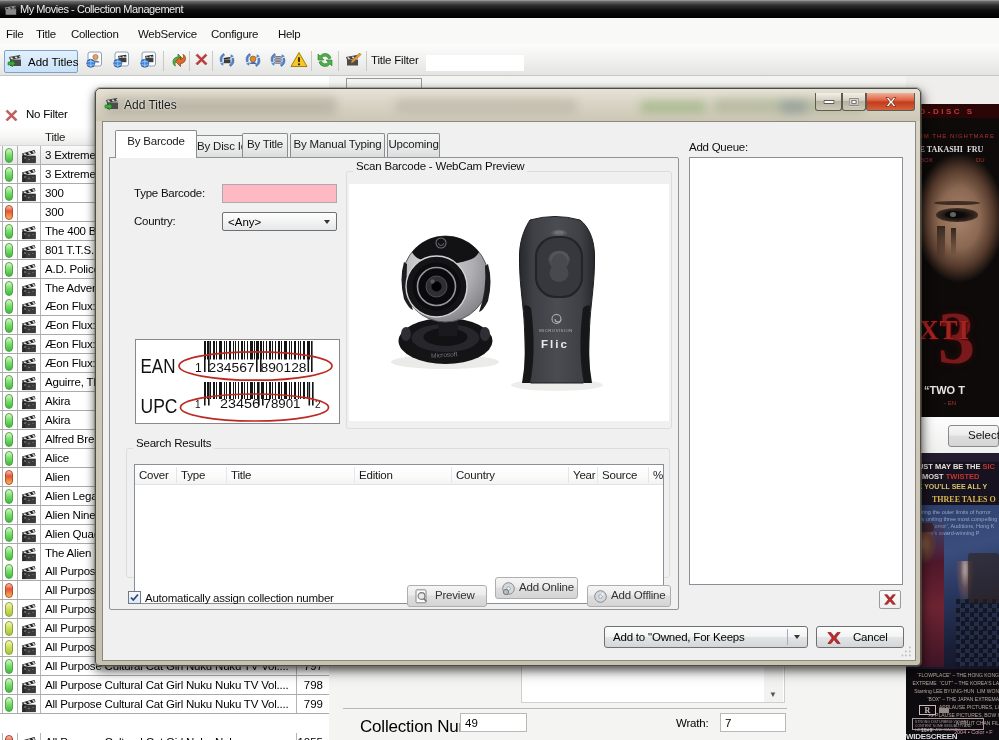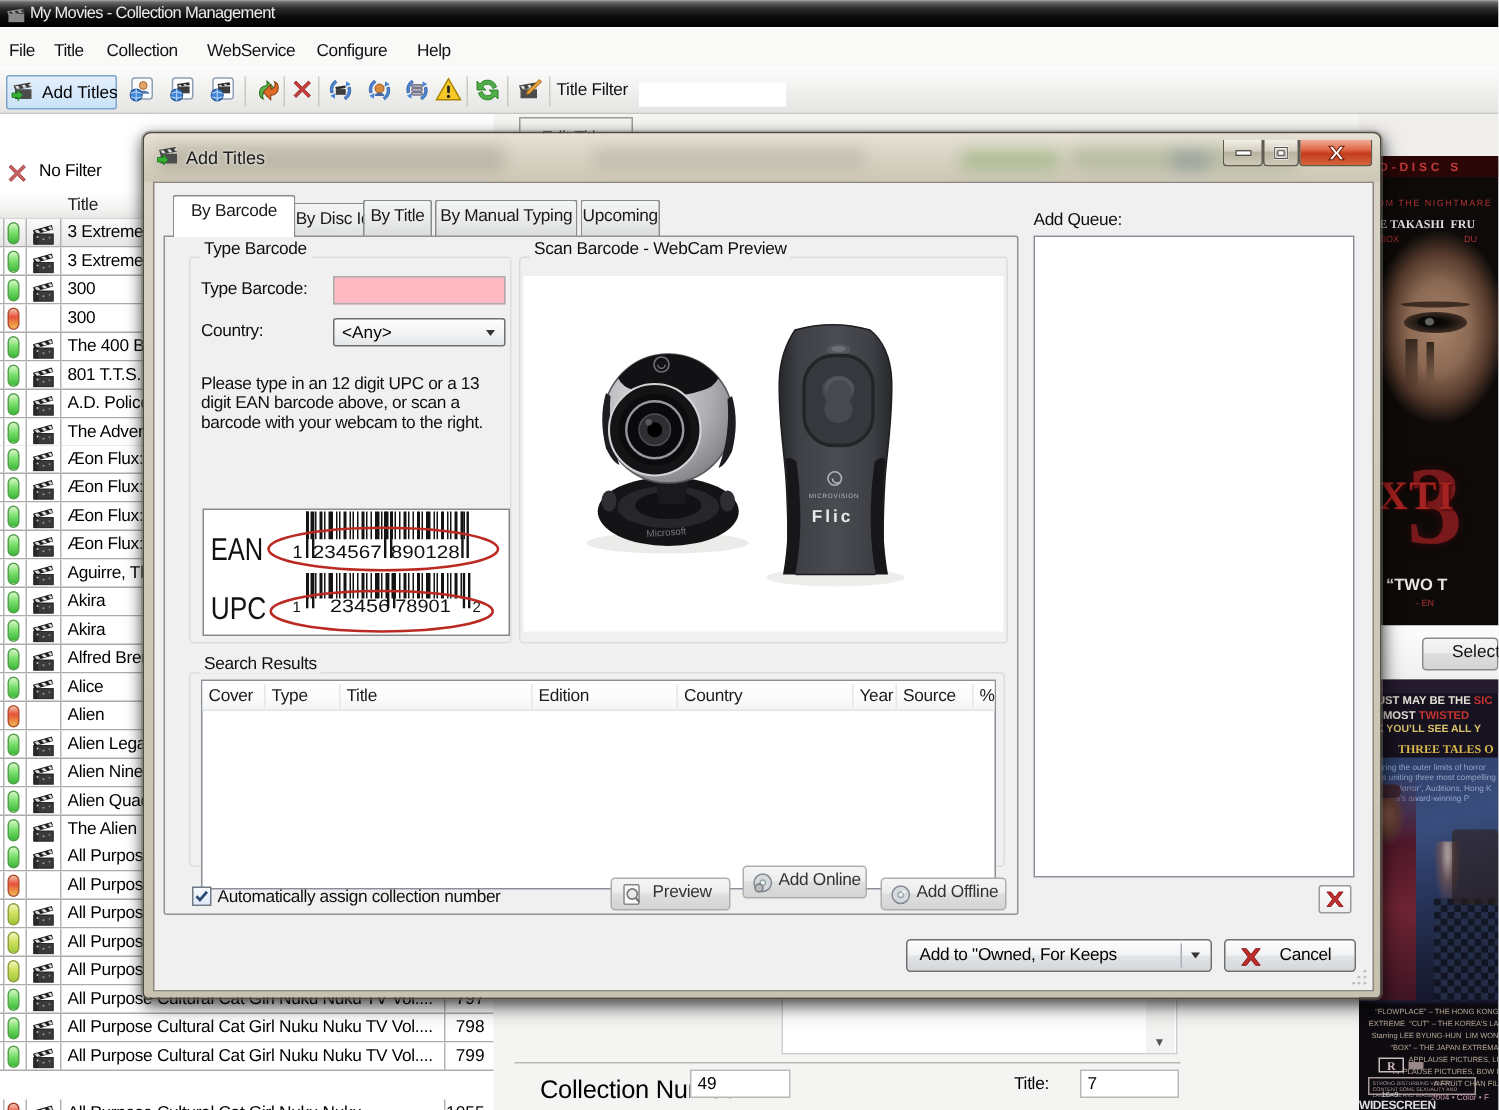--- a/index.html
+++ b/index.html
@@ -746,21 +746,21 @@
   <div id="plotbox" class="abs">
       <div id="plotsb">
         <span style="position:absolute;left:5px;bottom:3px;font-size:8px;color:#555;">▼</span>
       </div>
     </div>
   <div id="sepline" class="abs"></div>
   <div id="colnum-l" class="abs">Collection Number:</div>
   <div id="colnum-b" class="abs">
       <span>49</span>
     </div>
-  <div id="rating-l" class="abs">Title:</div>
+  <div id="rating-l" class="abs">Wrath:</div>
   <div id="rating-b" class="abs">
       <span>7</span>
     </div>
 </div>
 <div id="rightpanel" class="abs">
   <div class="abs" style="left:0;top:0;width:93px;height:34px;background:#efeeec"></div>
 
   <div class="abs" style="left:0;top:28px;width:93px;height:313px;background:#0d0a09;overflow:hidden">
     <div class="abs" style="left:0;top:0;width:93px;height:14px;background:#2a0607"></div>
     <div class="abs" style="left:3px;top:3px;font-size:8px;color:#c5393b;letter-spacing:2.5px;font-weight:bold">WO-DISC S</div>
@@ -858,31 +858,27 @@
         <span>By Title</span>
       </div>
     <div class="tab" style="left:187px;top:11px;width:95px;height:25px">
         <span>By Manual Typing</span>
       </div>
     <div class="tab" style="left:284px;top:11px;width:53px;height:25px">
         <span>Upcoming</span>
       </div>
     <div id="tabpage">
 
-      <div class="grp" style="left:16px;top:13px;width:215px;height:258px">
-          <span class="glabel">Type Barcode</span>
-        </div>
       <div class="lbl" style="left:24px;top:29px">Type Barcode:</div>
       <div id="pinkbox" style="left:112px;top:26px;width:115px;height:19px"></div>
       <div class="lbl" style="left:24px;top:57px">Country:</div>
       <div id="combo" style="left:112px;top:54px;width:115px;height:19px">
           <span style="position:absolute;left:5px;top:3px;font-size:11.5px">&lt;Any&gt;</span>
           <span class="arr"></span>
         </div>
-      <div class="lbl" style="left:24px;top:92px;line-height:13px">Please type in an 12 digit UPC or a 13<br>digit EAN barcode above, or scan a<br>barcode with your webcam to the right.</div>
       <div style="position:absolute;left:25px;top:181px;width:205px;height:85px;background:#fff;border:1px solid #888;"><svg width="203" height="83" viewBox="0 0 203 83" id="bcsvg">
             <rect x="68" y="1" width="2" height="18.5" fill="#141414"></rect>
             <rect x="71" y="1" width="1" height="18.5" fill="#141414"></rect>
             <rect x="74" y="1" width="1" height="18.5" fill="#141414"></rect>
             <rect x="77" y="1" width="2" height="18.5" fill="#141414"></rect>
             <rect x="80" y="1" width="1" height="18.5" fill="#141414"></rect>
             <rect x="83" y="1" width="3" height="18.5" fill="#141414"></rect>
             <rect x="88" y="1" width="1" height="18.5" fill="#141414"></rect>
             <rect x="90" y="1" width="1" height="18.5" fill="#141414"></rect>
             <rect x="93" y="1" width="2" height="18.5" fill="#141414"></rect>
@@ -1024,21 +1020,21 @@
             <path d="M241.2 122 Q239 150 240 170 Q240.5 185 243 199 L235 199 Q232 185 231.5 168 Q231 145 234 124 Q238 120 241.2 122 Z" fill="#17171a"></path>
             <path d="M203 135 a4.5 4.5 0 0 1 9 0 a4.5 4.5 0 0 1 -9 0 M206 135 a3 3 0 0 0 6 0" fill="none" stroke="#aeb2b8" stroke-width="1.1"></path>
             <text x="207" y="148" font-size="4.2" fill="#b2b6bc" text-anchor="middle" font-family="Liberation Sans" letter-spacing="0.5">MICROVISION</text>
             <text x="206" y="164" font-size="11.5" font-weight="bold" fill="#e8eaec" text-anchor="middle" font-family="Liberation Sans" letter-spacing="2">Flic</text>
           </svg>
       </div>
 
       <div class="grp" style="left:16px;top:290px;width:544px;height:130px">
           <span class="glabel">Search Results</span>
         </div>
-      <div id="srlist" style="left:24px;top:295px;width:530px;height:140px">
+      <div id="srlist" style="left:24px;top:306px;width:530px;height:140px">
         <div class="srhdr">
           <span style="left:4px">Cover</span>
             <span style="left:46px">Type</span>
             <span style="left:96px">Title</span>
           <span style="left:224px">Edition</span>
             <span style="left:321px">Country</span>
             <span style="left:438px">Year</span>
           <span style="left:467px">Source</span>
             <span style="left:518px">%</span>
           <div class="cs" style="left:41px"></div>

